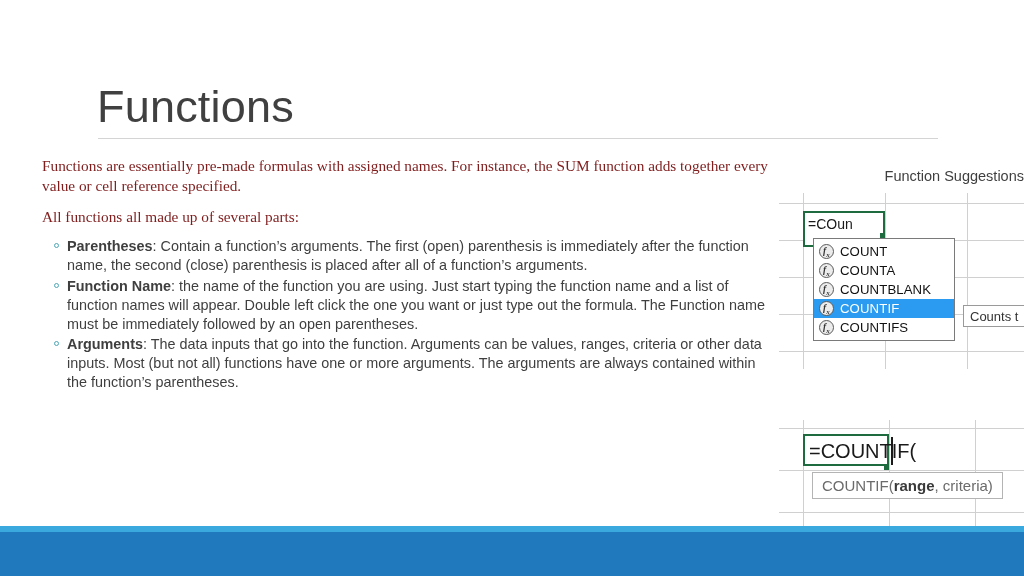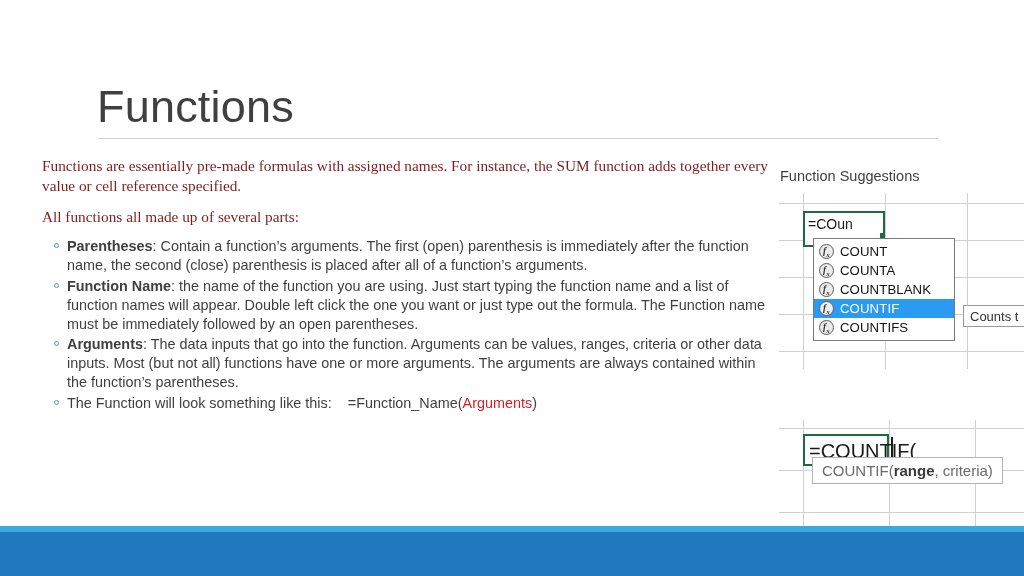--- a/index.html
+++ b/index.html
@@ -91,21 +91,21 @@
     margin-top: 13px;
     font-size: 15.3px;
     line-height: 1.34;
   }
 
   
   .fig-caption {
     position: absolute;
     font-size: 14.5px;
     color: #3f3f3f;
-    text-align: left;
+    text-align: right;
     white-space: nowrap;
   }
   #caption-suggestions {
     left: 780px;
     top: 168px;
     width: 244px;
   }
   #caption-tooltip {
     left: 780px;
     top: 398px;
@@ -256,21 +256,21 @@
     position: absolute;
     left: 105px;
     top: 45px;
     width: 5px;
     height: 5px;
     background: #1e6b3f;
   }
   #tooltip-signature {
     position: absolute;
     left: 33px;
-    top: 37px;
+    top: 52px;
     height: 27px;
     background: #ffffff;
     border: 1px solid #b4b4b4;
     box-sizing: border-box;
     padding: 4px 9px 0 9px;
     font-size: 15px;
     color: #6b6b6b;
     white-space: nowrap;
   }
   #tooltip-signature .arg-bold {
@@ -318,23 +318,20 @@
     <li>
       <span class="marker"></span>
       <span class="term">Function Name</span><span>: the name of the function you are using. Just start typing the function name and a list of function names will appear. Double left click the one you want or just type out the formula. The Function name must be immediately followed by an open parentheses.</span>
     </li>
 
     <li>
       <span class="marker"></span>
       <span class="term">Arguments</span><span>: The data inputs that go into the function. Arguments can be values, ranges, criteria or other data inputs. Most (but not all) functions have one or more arguments. The arguments are always contained within the function’s parentheses.</span>
     </li>
 
-    <li>
-      <span class="marker"></span><span>The Function will look something like this:</span><span class="mono-ex">    </span><span>=Function_Name(</span><span class="red">Arguments</span><span>)</span>
-    </li>
 
   </ul>
 
 </div>
 
 <div class="fig-caption" id="caption-suggestions">Function Suggestions</div>
 
 <div class="grid-panel" id="panel-suggestions">
   <div class="grid-line-h" style="top:10px"></div>
   <div class="grid-line-h" style="top:47px"></div>

